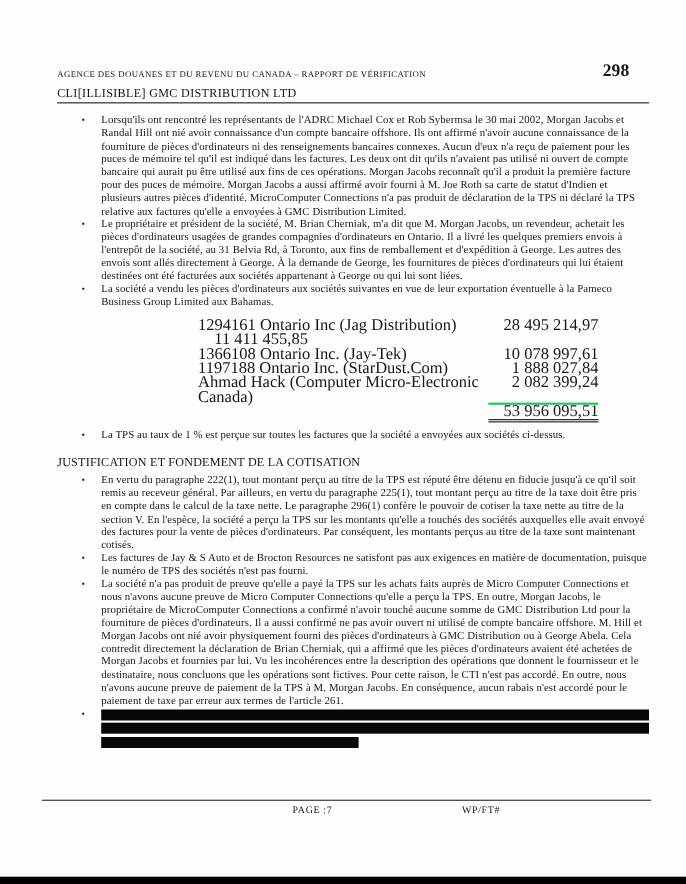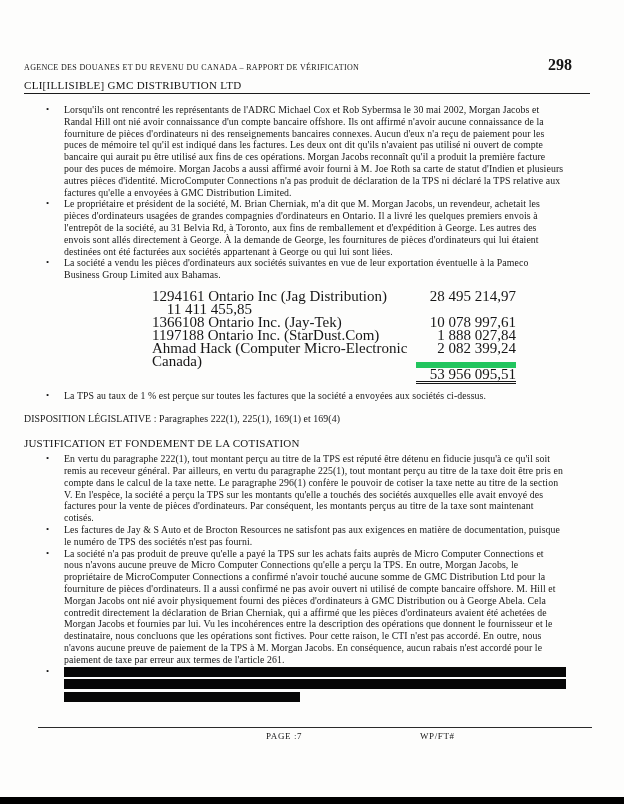--- a/index.html
+++ b/index.html
@@ -2,41 +2,41 @@
 <html lang="fr"><head>
 <meta charset="utf-8">
 <style>
   * { margin:0; padding:0; box-sizing:border-box; }
   html,body { width:624px; height:804px; }
   body { background:#e8e8e8; font-family:"Liberation Serif", serif; }
   .page {
     position:relative; width:624px; height:804px;
     background:#fdfdfc; color:#161616; overflow:hidden;
   }
-  .content { padding:56px 34px 0 24px; }
+  .content { padding:56px 34px 0 52px; }
 
   
   .hdr-top { display:flex; justify-content:space-between; align-items:flex-start; }
   .agency { font-size:8px; letter-spacing:0.35px; padding-top:7px; white-space:nowrap; }
   .pagenum { font-size:16px; font-weight:bold; padding-right:18px; }
   .client { font-size:11px; letter-spacing:0.3px; margin-top:5px; }
   .hrule { border-top:1.6px solid #1b1b1b; margin-top:2px; }
 
   
   ul.blist { list-style:none; margin-top:10px; padding-left:22px; }
   ul.blist li { display:flex; font-size:9.8px; line-height:11.8px; letter-spacing:0.1px; }
   .marker { flex:none; width:18px; font-size:9px; }
   .btext { flex:1; max-width:500px; }
 
   
   .sales { margin:9px 0 4px 128px; width:364px; font-size:15px; line-height:13px; }
   .srow { display:flex; }
   .sname { flex:1; }
   .samt { width:100px; text-align:right; }
-  .srow.rule-under .samt { border-bottom:6px solid #22c55e; }
+  .srow.rule-under .samt { border-bottom:2px solid #22c55e; }
   .stotal { display:flex; justify-content:flex-end; }
   .stotal .samt { border-bottom:3px double #161616; padding-bottom:0.5px; }
 
   
   .disposition { margin-top:11px; font-size:9.8px; letter-spacing:0.1px; }
   .jheading { margin-top:13px; font-size:11px; letter-spacing:0.2px; }
   ul.jlist { margin-top:4px; }
 
   
   .bars { flex:1; max-width:502px; padding-top:1px; }
@@ -108,21 +108,20 @@
       </div>
     </div>
 
     <ul class="blist" style="margin-top:6px">
       <li>
         <span class="marker">•</span>
         <span class="btext">La TPS au taux de 1 % est perçue sur toutes les factures que la société a envoyées aux sociétés ci-dessus.</span>
       </li>
     </ul>
 
-    <div class="disposition">DISPOSITION LÉGISLATIVE : Paragraphes 222(1), 225(1), 169(1) et 169(4)</div>
 
     <div class="jheading">JUSTIFICATION ET FONDEMENT DE LA COTISATION</div>
 
     <ul class="blist jlist">
       <li>
         <span class="marker">•</span>
         <span class="btext">En vertu du paragraphe 222(1), tout montant perçu au titre de la TPS est réputé être détenu en fiducie jusqu'à ce qu'il soit remis au receveur général. Par ailleurs, en vertu du paragraphe 225(1), tout montant perçu au titre de la taxe doit être pris en compte dans le calcul de la taxe nette. Le paragraphe 296(1) confère le pouvoir de cotiser la taxe nette au titre de la section V. En l'espèce, la société a perçu la TPS sur les montants qu'elle a touchés des sociétés auxquelles elle avait envoyé des factures pour la vente de pièces d'ordinateurs. Par conséquent, les montants perçus au titre de la taxe sont maintenant cotisés.</span>
       </li>
       <li>
         <span class="marker">•</span>

